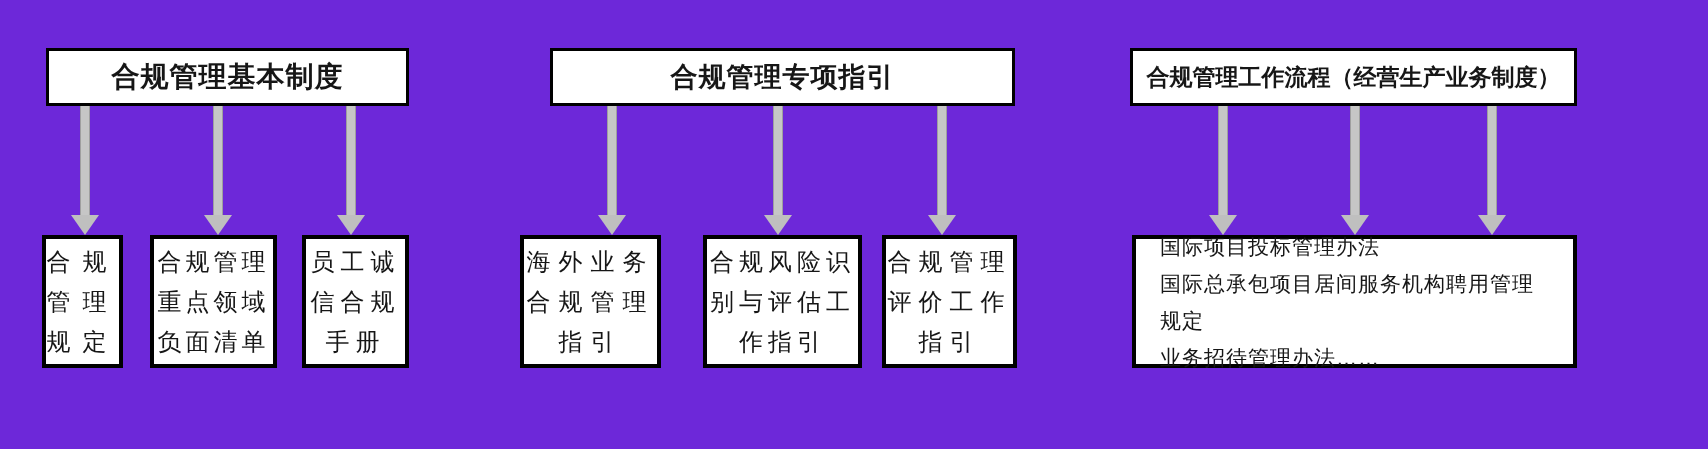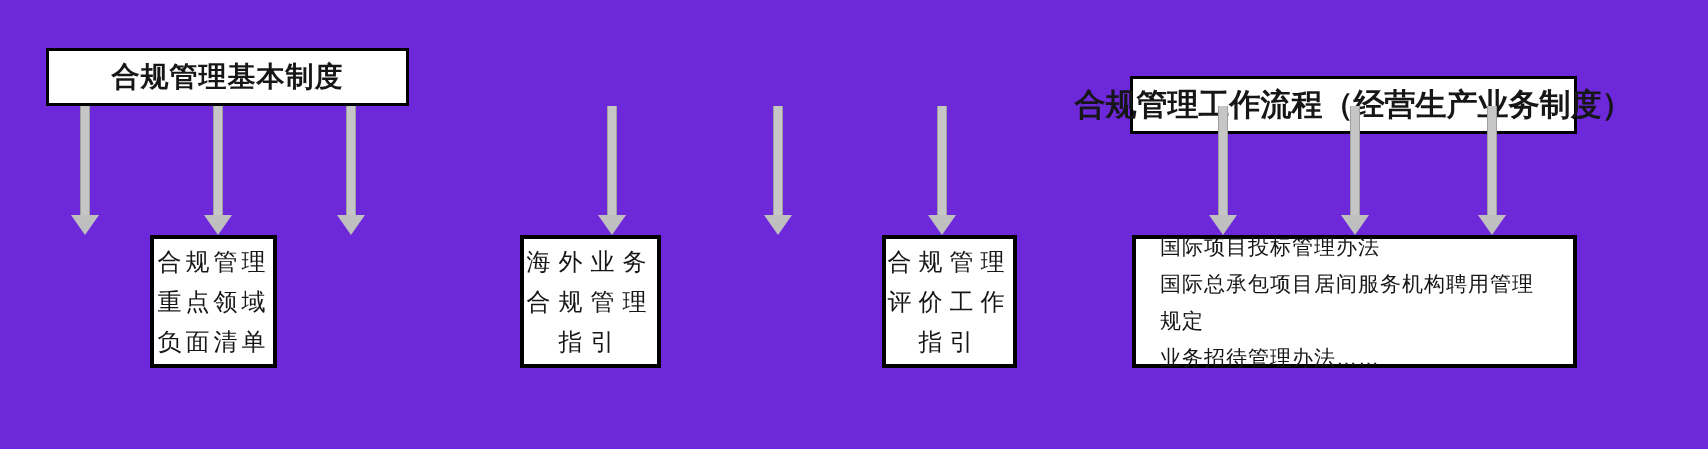--- a/index.html
+++ b/index.html
@@ -17,21 +17,21 @@
     top:48px;height:58px;
     border:3px solid #000;
     box-sizing:border-box;
     background:#fff;
     display:flex;align-items:center;justify-content:center;
     font-weight:bold;
     white-space:nowrap;
   }
   .g1h{left:46px;width:363px;font-size:28px;letter-spacing:1px;}
   .g2h{left:550px;width:465px;font-size:27px;letter-spacing:1px;}
-  .g3h{left:1130px;width:447px;font-size:31px;letter-spacing:0;margin-top:28px;}
+  .g3h{left:1130px;width:447px;font-size:23px;letter-spacing:0;}
   
   .leaf{
     position:absolute;
     top:235px;height:133px;
     border:4px solid #000;
     box-sizing:border-box;
     background:#fff;
     display:flex;align-items:center;justify-content:center;
     text-align:center;
     white-space:pre-line;
@@ -77,39 +77,49 @@
     <div class="head"></div>
   </div>
   <div class="arrow a2">
     <div class="shaft"></div>
     <div class="head"></div>
   </div>
   <div class="arrow a3">
     <div class="shaft"></div>
     <div class="head"></div>
   </div>
+  <div class="leaf g1b1">合规
+管理
+规定</div>
   <div class="leaf g1b2">合规管理
 重点领域
 负面清单</div>
+  <div class="leaf g1b3">员工诚
+信合规
+手册</div>
 
+  <div class="hdr g2h">合规管理专项指引</div>
   <div class="arrow a4">
     <div class="shaft"></div>
     <div class="head"></div>
   </div>
   <div class="arrow a5">
     <div class="shaft"></div>
     <div class="head"></div>
   </div>
   <div class="arrow a6">
     <div class="shaft"></div>
     <div class="head"></div>
   </div>
   <div class="leaf g2b1">海外业务
 合规管理
 指引</div>
+  <div class="leaf g2b2">合规风险识
+别与评估工
+作指引</div>
   <div class="leaf g2b3">合规管理
 评价工作
 指引</div>
 
   <div class="hdr g3h">合规管理工作流程（经营生产业务制度）</div>
   <div class="arrow a7">
     <div class="shaft"></div>
     <div class="head"></div>
   </div>
   <div class="arrow a8">

